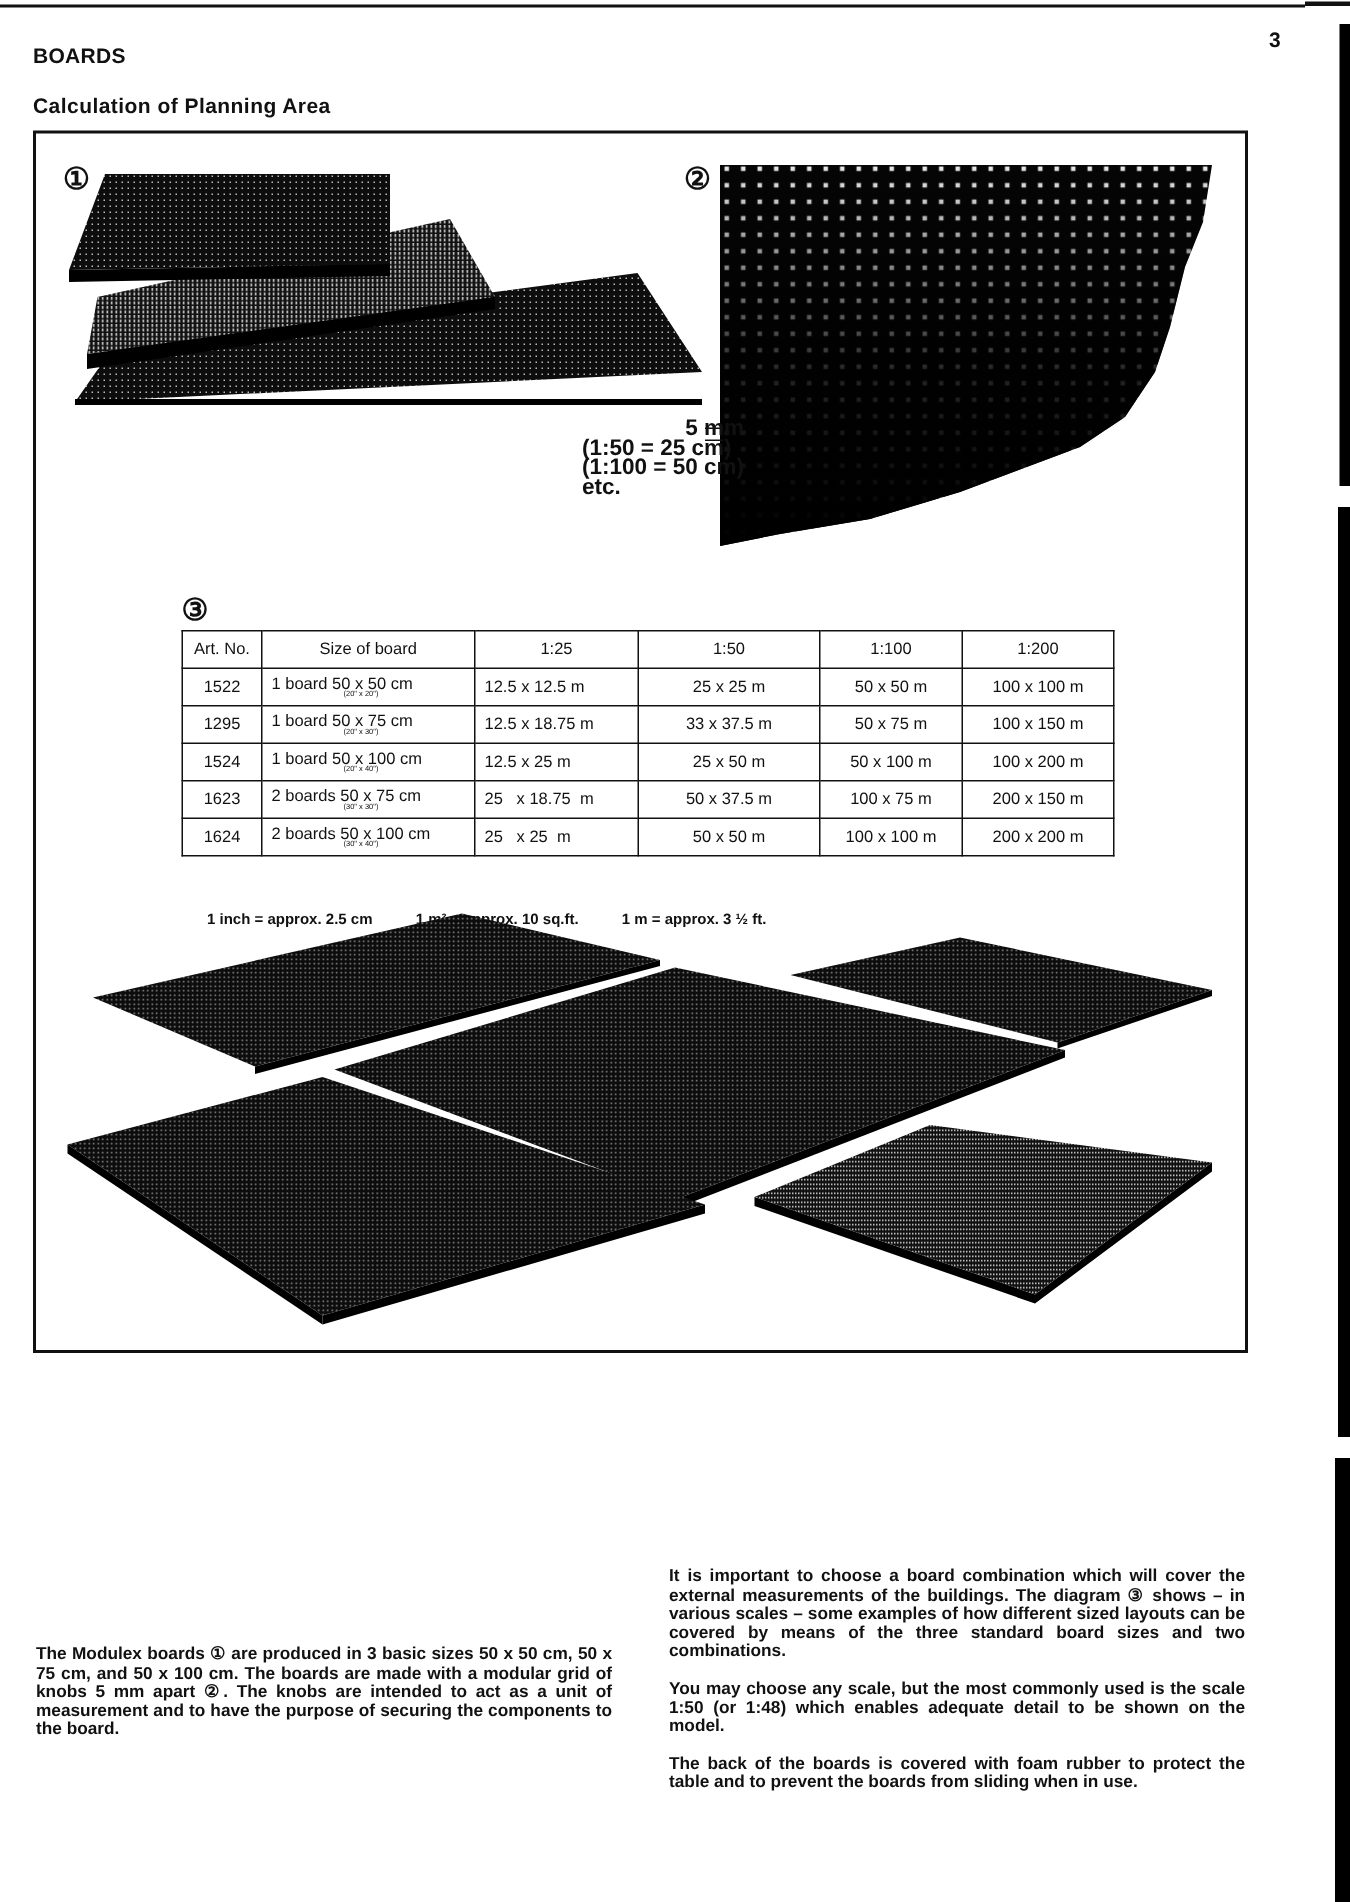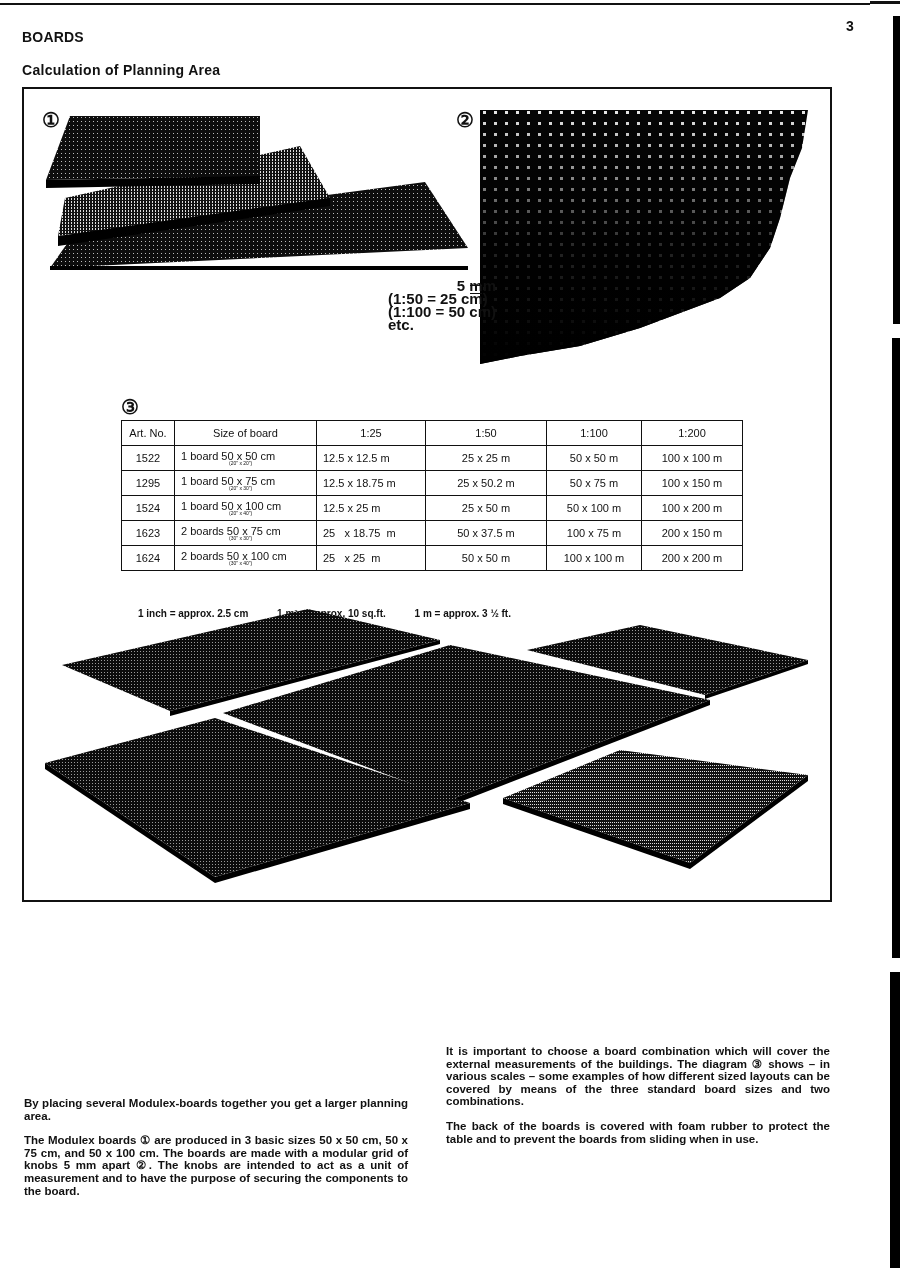--- a/index.html
+++ b/index.html
@@ -120,21 +120,21 @@
       <td><span>1 board  50 x 50  cm</span><span class="sub">(20" x 20")</span></td>
       <td>12.5 x 12.5  m</td>
       <td class="num">25 x 25  m</td>
       <td class="num">50 x 50  m</td>
       <td class="num">100 x 100  m</td>
     </tr>
     <tr>
       <td class="num">1295</td>
       <td><span>1 board  50 x 75  cm</span><span class="sub">(20" x 30")</span></td>
       <td>12.5 x 18.75  m</td>
-      <td class="num">25 x 50.2  m</td>
+      <td class="num">33 x 37.5  m</td>
       <td class="num">50 x 75  m</td>
       <td class="num">100 x 150  m</td>
     </tr>
     <tr>
       <td class="num">1524</td>
       <td><span>1 board  50 x 100  cm</span><span class="sub">(20" x 40")</span></td>
       <td>12.5 x 25  m</td>
       <td class="num">25 x 50  m</td>
       <td class="num">50 x 100  m</td>
       <td class="num">100 x 200  m</td>
@@ -188,19 +188,19 @@
   <polygon points="5,158 175,113 430,198 175,272" fill="url(#bd)"></polygon>
   <polygon points="5,158 175,272 175,278 5,164" fill="#000"></polygon>
   <polygon points="175,272 430,198 430,204 175,278" fill="#000"></polygon>
 
   <polygon points="463,193 580,145 768,170 650,258" fill="url(#bd2)"></polygon>
   <polygon points="463,193 650,258 650,264 463,199" fill="#000"></polygon>
   <polygon points="650,258 768,170 768,176 650,264" fill="#000"></polygon>
 </svg>
 
 <div class="abs col-text" style="left:24px;top:1097px;width:384px;">
-  <p>By placing several Modulex-boards together you get a larger planning area.</p>
   <p>The Modulex boards ① are produced in 3 basic sizes 50 x 50 cm, 50 x 75 cm, and 50 x 100 cm. The boards are made with a modular grid of knobs 5 mm apart ②. The knobs are intended to act as a unit of measurement and to have the purpose of securing the components to the board.</p>
 </div>
 <div class="abs col-text" style="left:446px;top:1045px;width:384px;">
   <p>It is important to choose a board combination which will cover the external measurements of the buildings. The diagram ③ shows – in various scales – some examples of how different sized layouts can be covered by means of the three standard board sizes and two combinations.</p>
+  <p>You may choose any scale, but the most commonly used is the scale 1:50 (or 1:48) which enables adequate detail to be shown on the model.</p>
   <p>The back of the boards is covered with foam rubber to protect the table and to prevent the boards from sliding when in use.</p>
 </div>
 
 </body></html>

